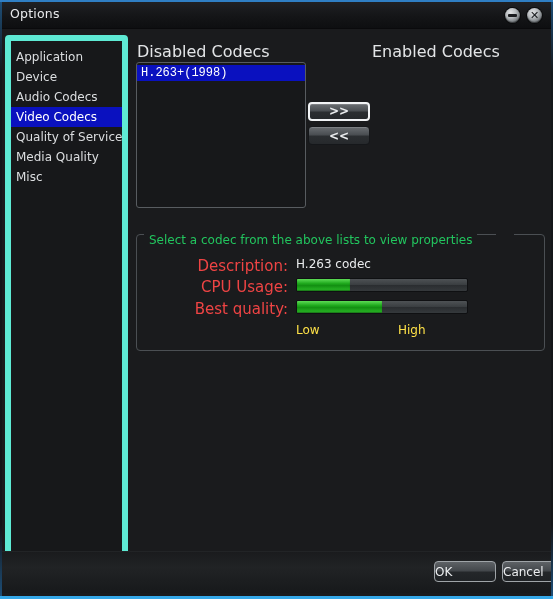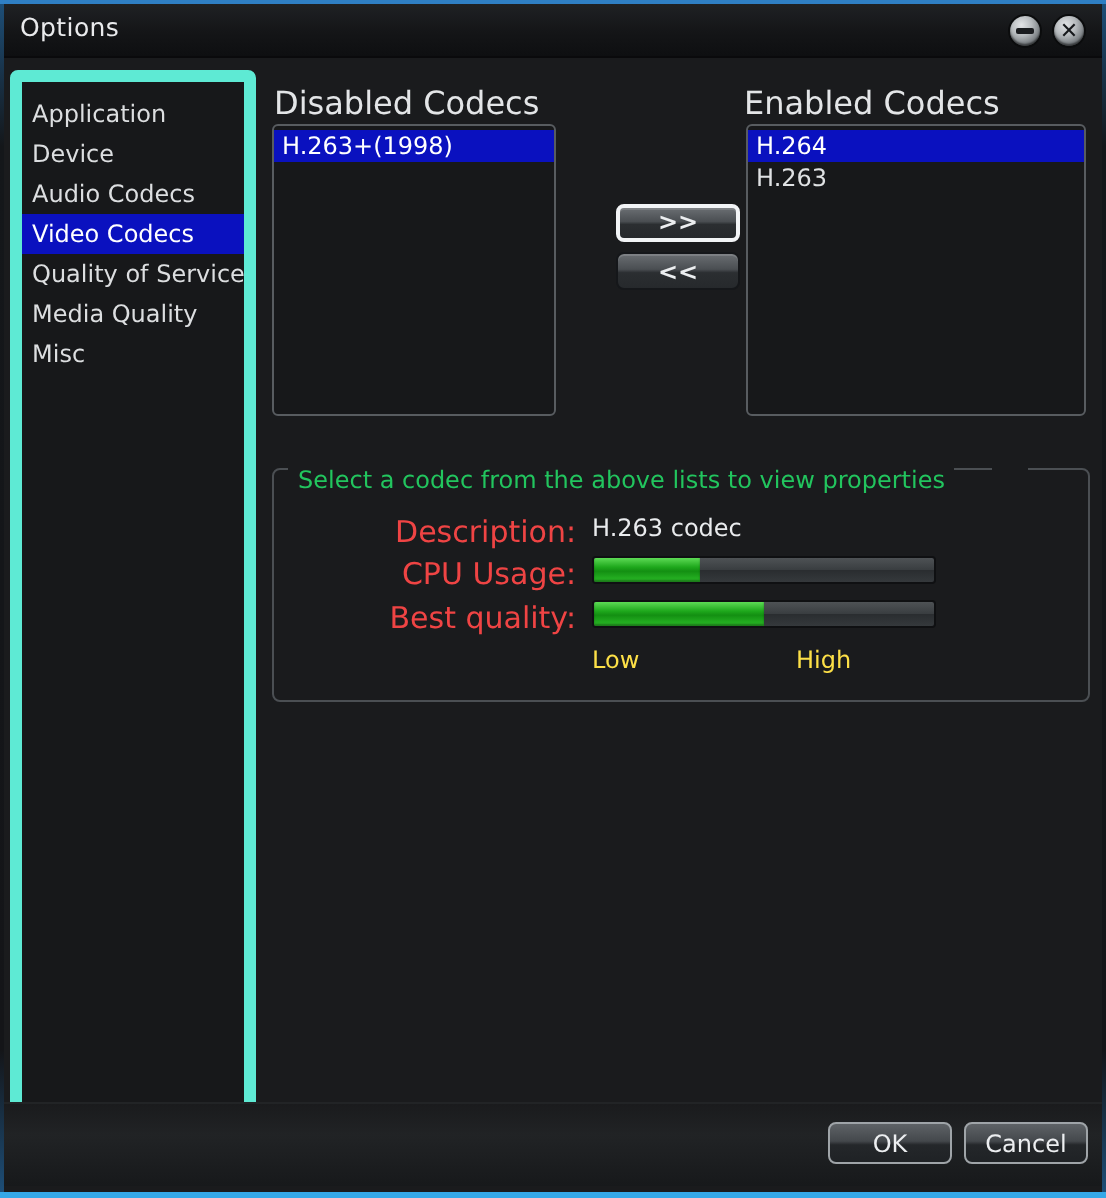--- a/index.html
+++ b/index.html
@@ -95,21 +95,21 @@
   
   .listbox {
     position: absolute; top: 60px;
     height: 146px;
     border: 1px solid #585c60;
     border-radius: 3px;
     background: #17181a;
     box-sizing: border-box;
     overflow: hidden;
   }
-  #list-disabled { left: 136px; width: 142px; }
+  #list-disabled { left: 136px; width: 170px; font-family: Liberation Mono, monospace; }
   #list-enabled  { left: 373px; width: 170px; }
   .list-item {
     height: 16px; line-height: 16px;
     padding-left: 4px;
     font-size: 12px; color: #dfe1e3;
     white-space: nowrap;
     cursor: pointer;
   }
   .list-item:first-child { margin-top: 2px; }
   .list-item.selected { background: #0a11bf; color: #ffffff; }
@@ -202,23 +202,24 @@
     background: linear-gradient(180deg, #1a1b1d 0%, #212325 38%, #17191b 100%);
     border-top: 1px solid #222426;
   }
   .footbtn {
     position: absolute; top: 9px;
     width: 62px; height: 21px;
     border-radius: 4px;
     border: 1px solid #9fa4a8;
     background: linear-gradient(180deg, #5e6266 0%, #44484c 45%, #24272a 55%, #1f2225 100%);
     color: #eceef0; font-size: 12px;
-    text-align: center; line-height: 20px;
-    box-sizing: border-box;
-    cursor: pointer;
+    text-align: left; line-height: 20px;
+    box-sizing: border-box;
+    cursor: pointer;
+    margin-left: 20px;
   }
   #btn-ok { left: 414px; }
   #btn-cancel { left: 482px; }
 </style>
 </head>
 <body>
 
 <div class="window">
 
   <div class="titlebar">
@@ -257,28 +258,20 @@
 
   <div class="col-label" id="lbl-disabled">Disabled Codecs</div>
   <div class="col-label" id="lbl-enabled">Enabled Codecs</div>
 
   <div class="listbox" id="list-disabled">
     <div class="list-item selected">
       <span>H.263+(1998)</span>
     </div>
   </div>
 
-  <div class="listbox" id="list-enabled">
-    <div class="list-item selected">
-      <span>H.264</span>
-    </div>
-    <div class="list-item">
-      <span>H.263</span>
-    </div>
-  </div>
 
   <div class="movebtn focused" id="btn-add">&gt;&gt;</div>
   <div class="movebtn" id="btn-remove">&lt;&lt;</div>
 
   <div class="groupbox"></div>
   <div class="group-title-mask"></div>
   <div class="group-title">Select a codec from the above lists to view properties</div>
 
   <div class="prop-label" id="row-desc-label">Description:</div>
   <div class="prop-value" id="row-desc-value">H.263 codec</div>

